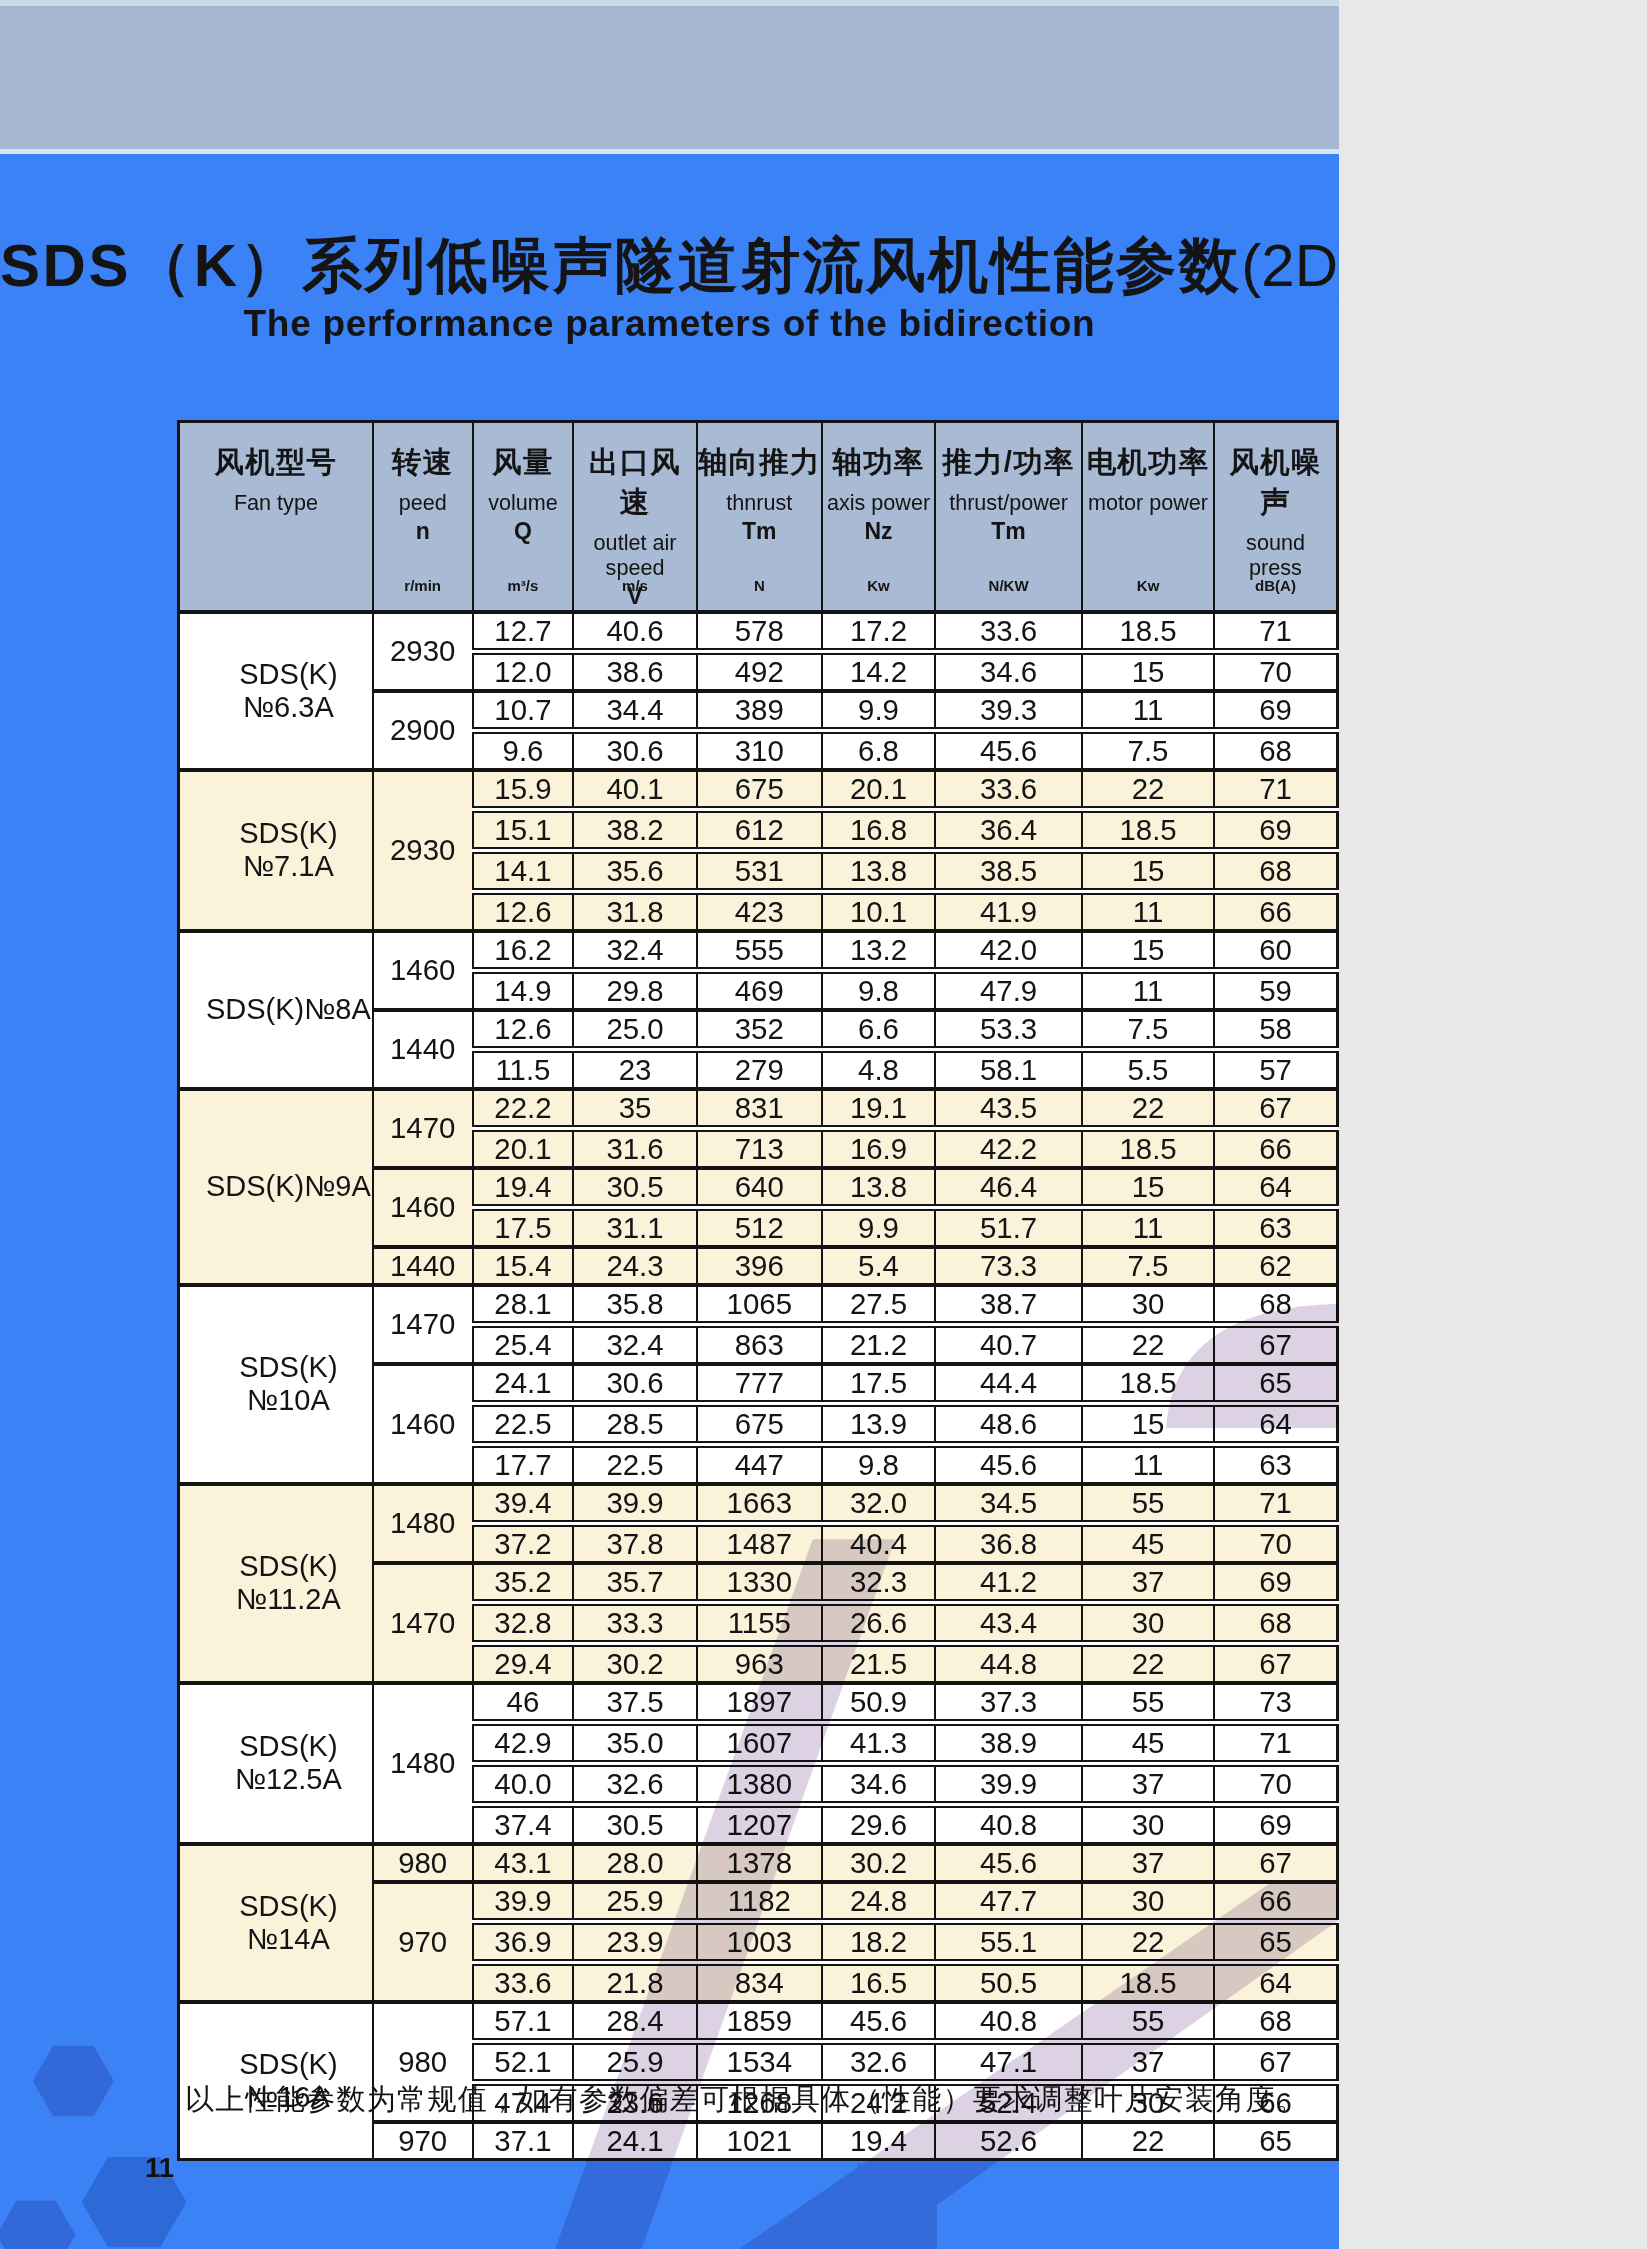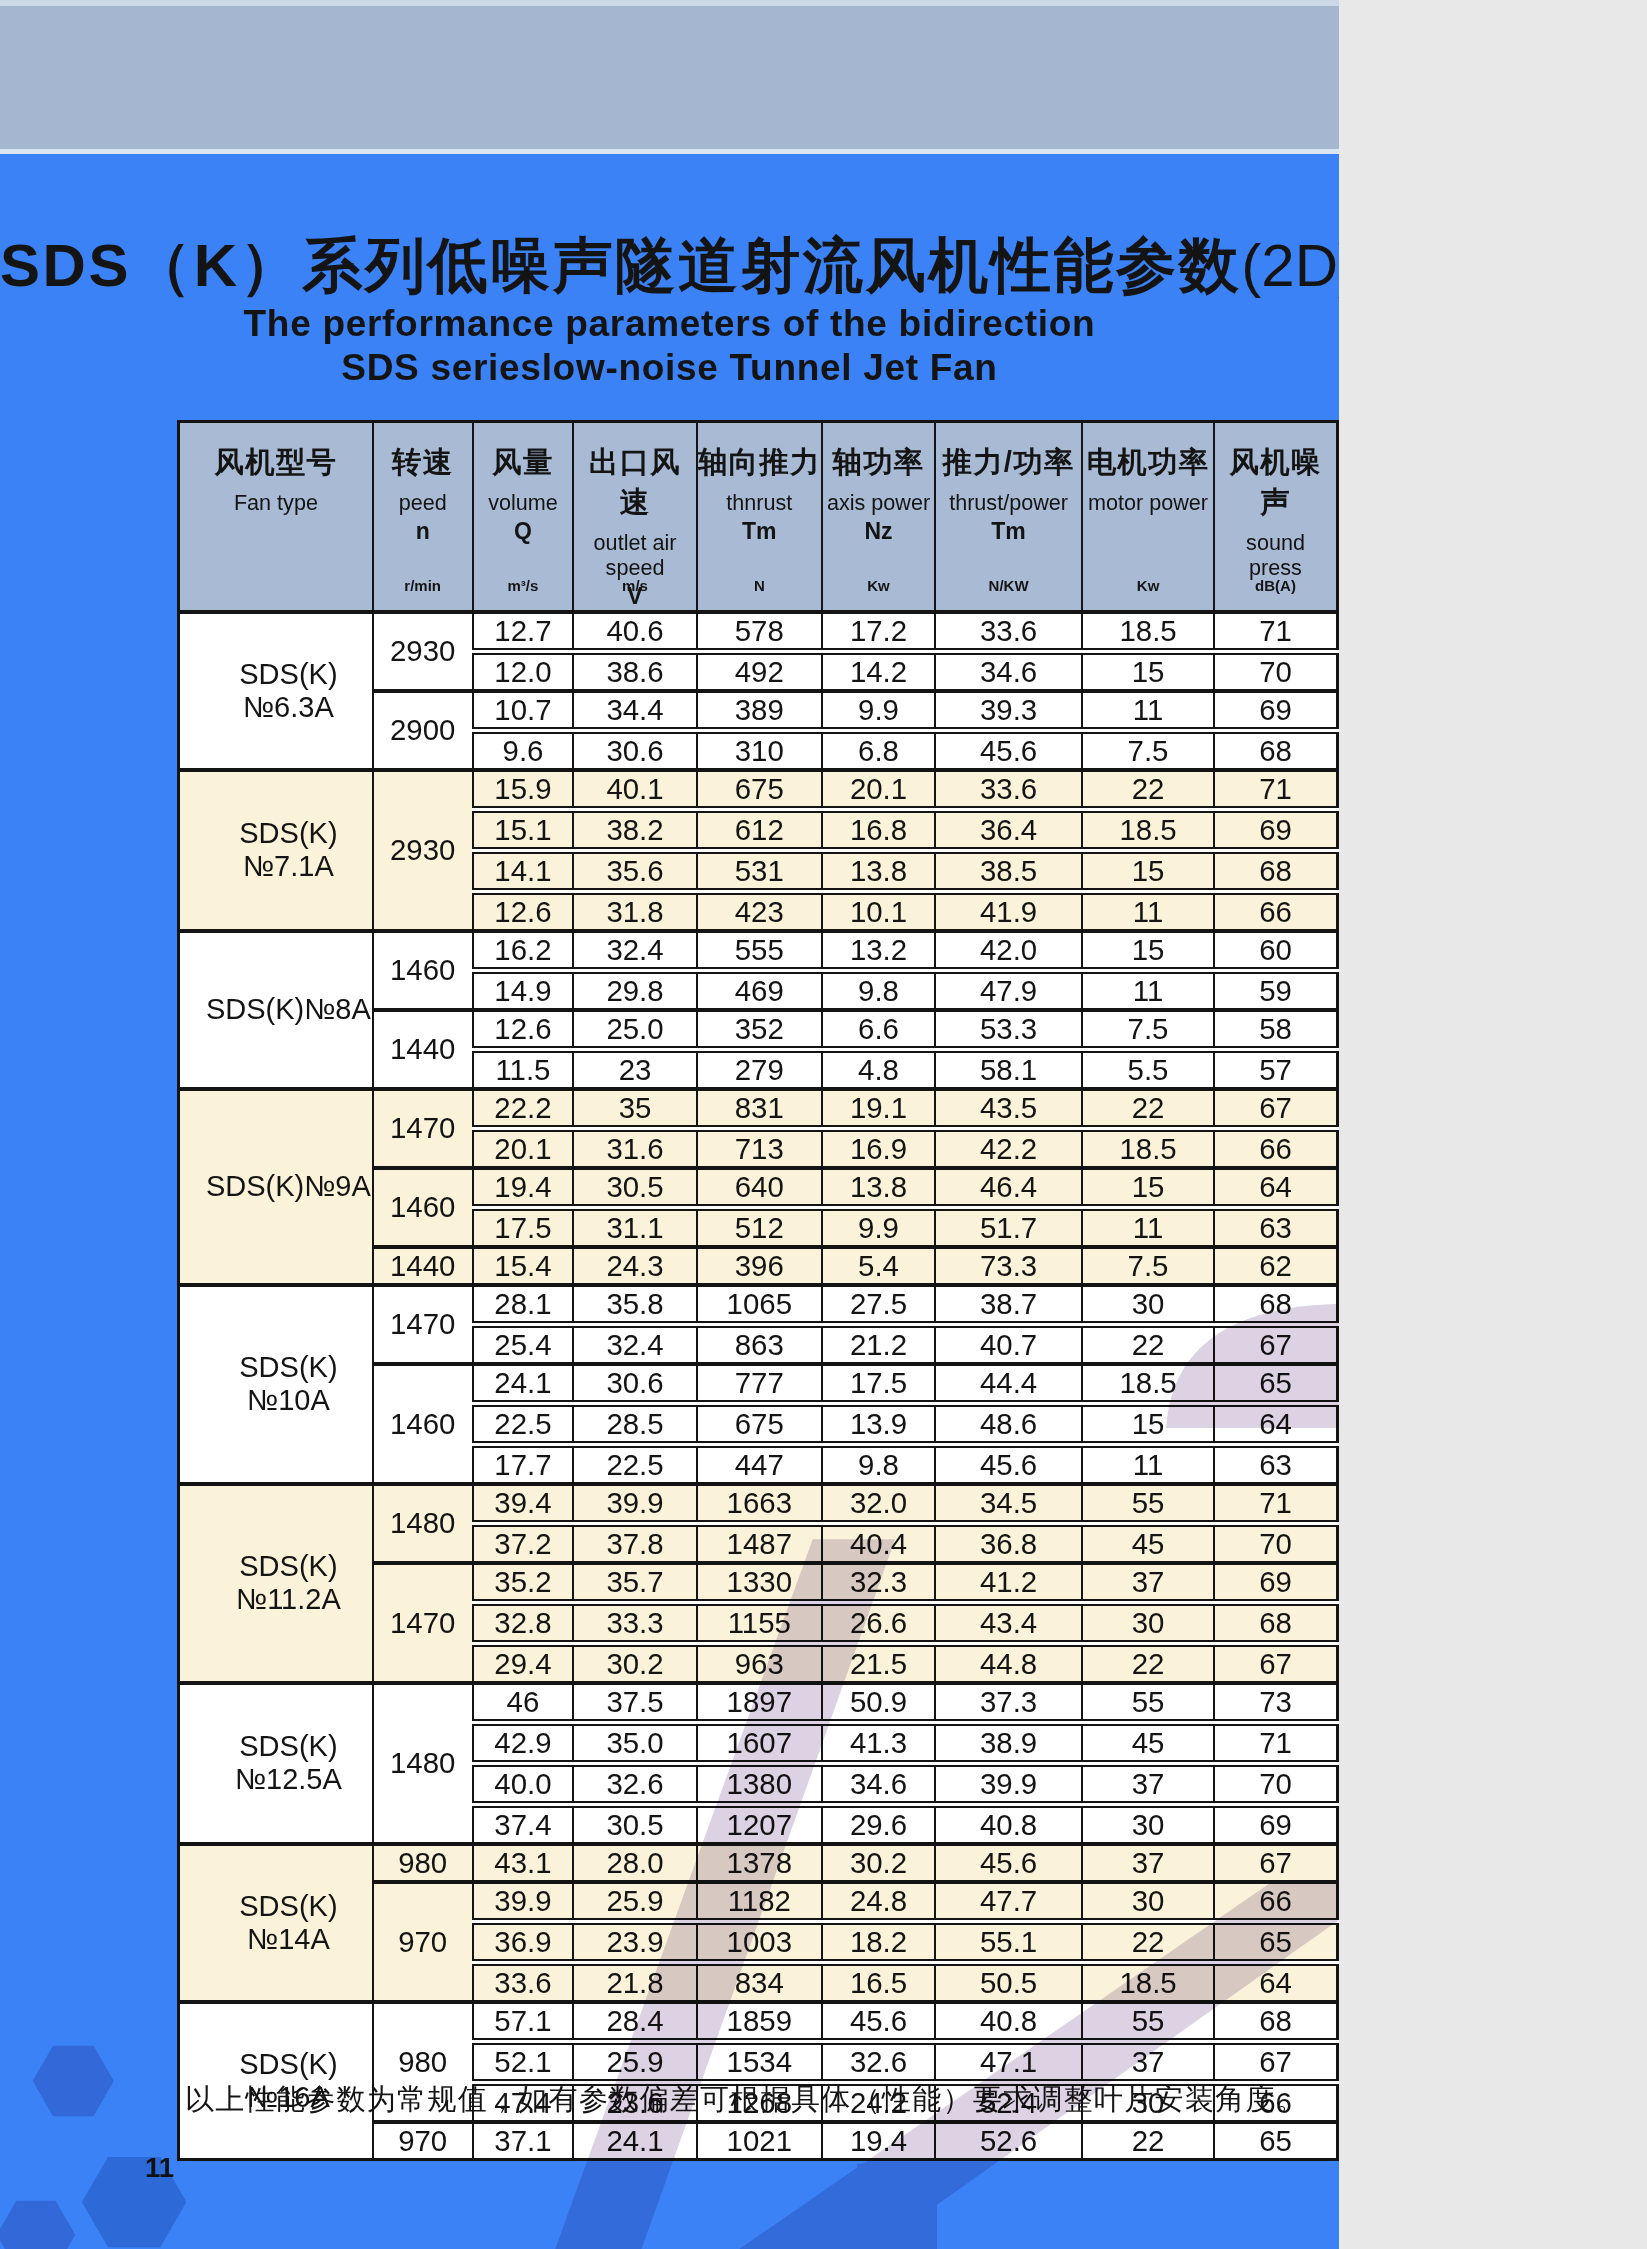--- a/index.html
+++ b/index.html
@@ -53,21 +53,20 @@
 
   <div class="top-band">
     <div class="strip-top"></div>
     <div class="strip-bottom"></div>
   </div>
 
   <div class="titles">
     <div class="title-zh"><span>SDS（K）系列低噪声隧道射流风机性能参数</span><span class="suffix">(2D)</span></div>
     <div class="title-en">
       <div>The performance parameters of the bidirection</div>
-      <div>SDS serieslow-noise Tunnel Jet Fan</div>
     </div>
   </div>
 
   <table class="spec">
       <colgroup>
         <col style="width: 217px;">
         <col style="width: 112px;">
         <col style="width: 109px;">
         <col style="width: 144px;">
         <col style="width: 144px;">

